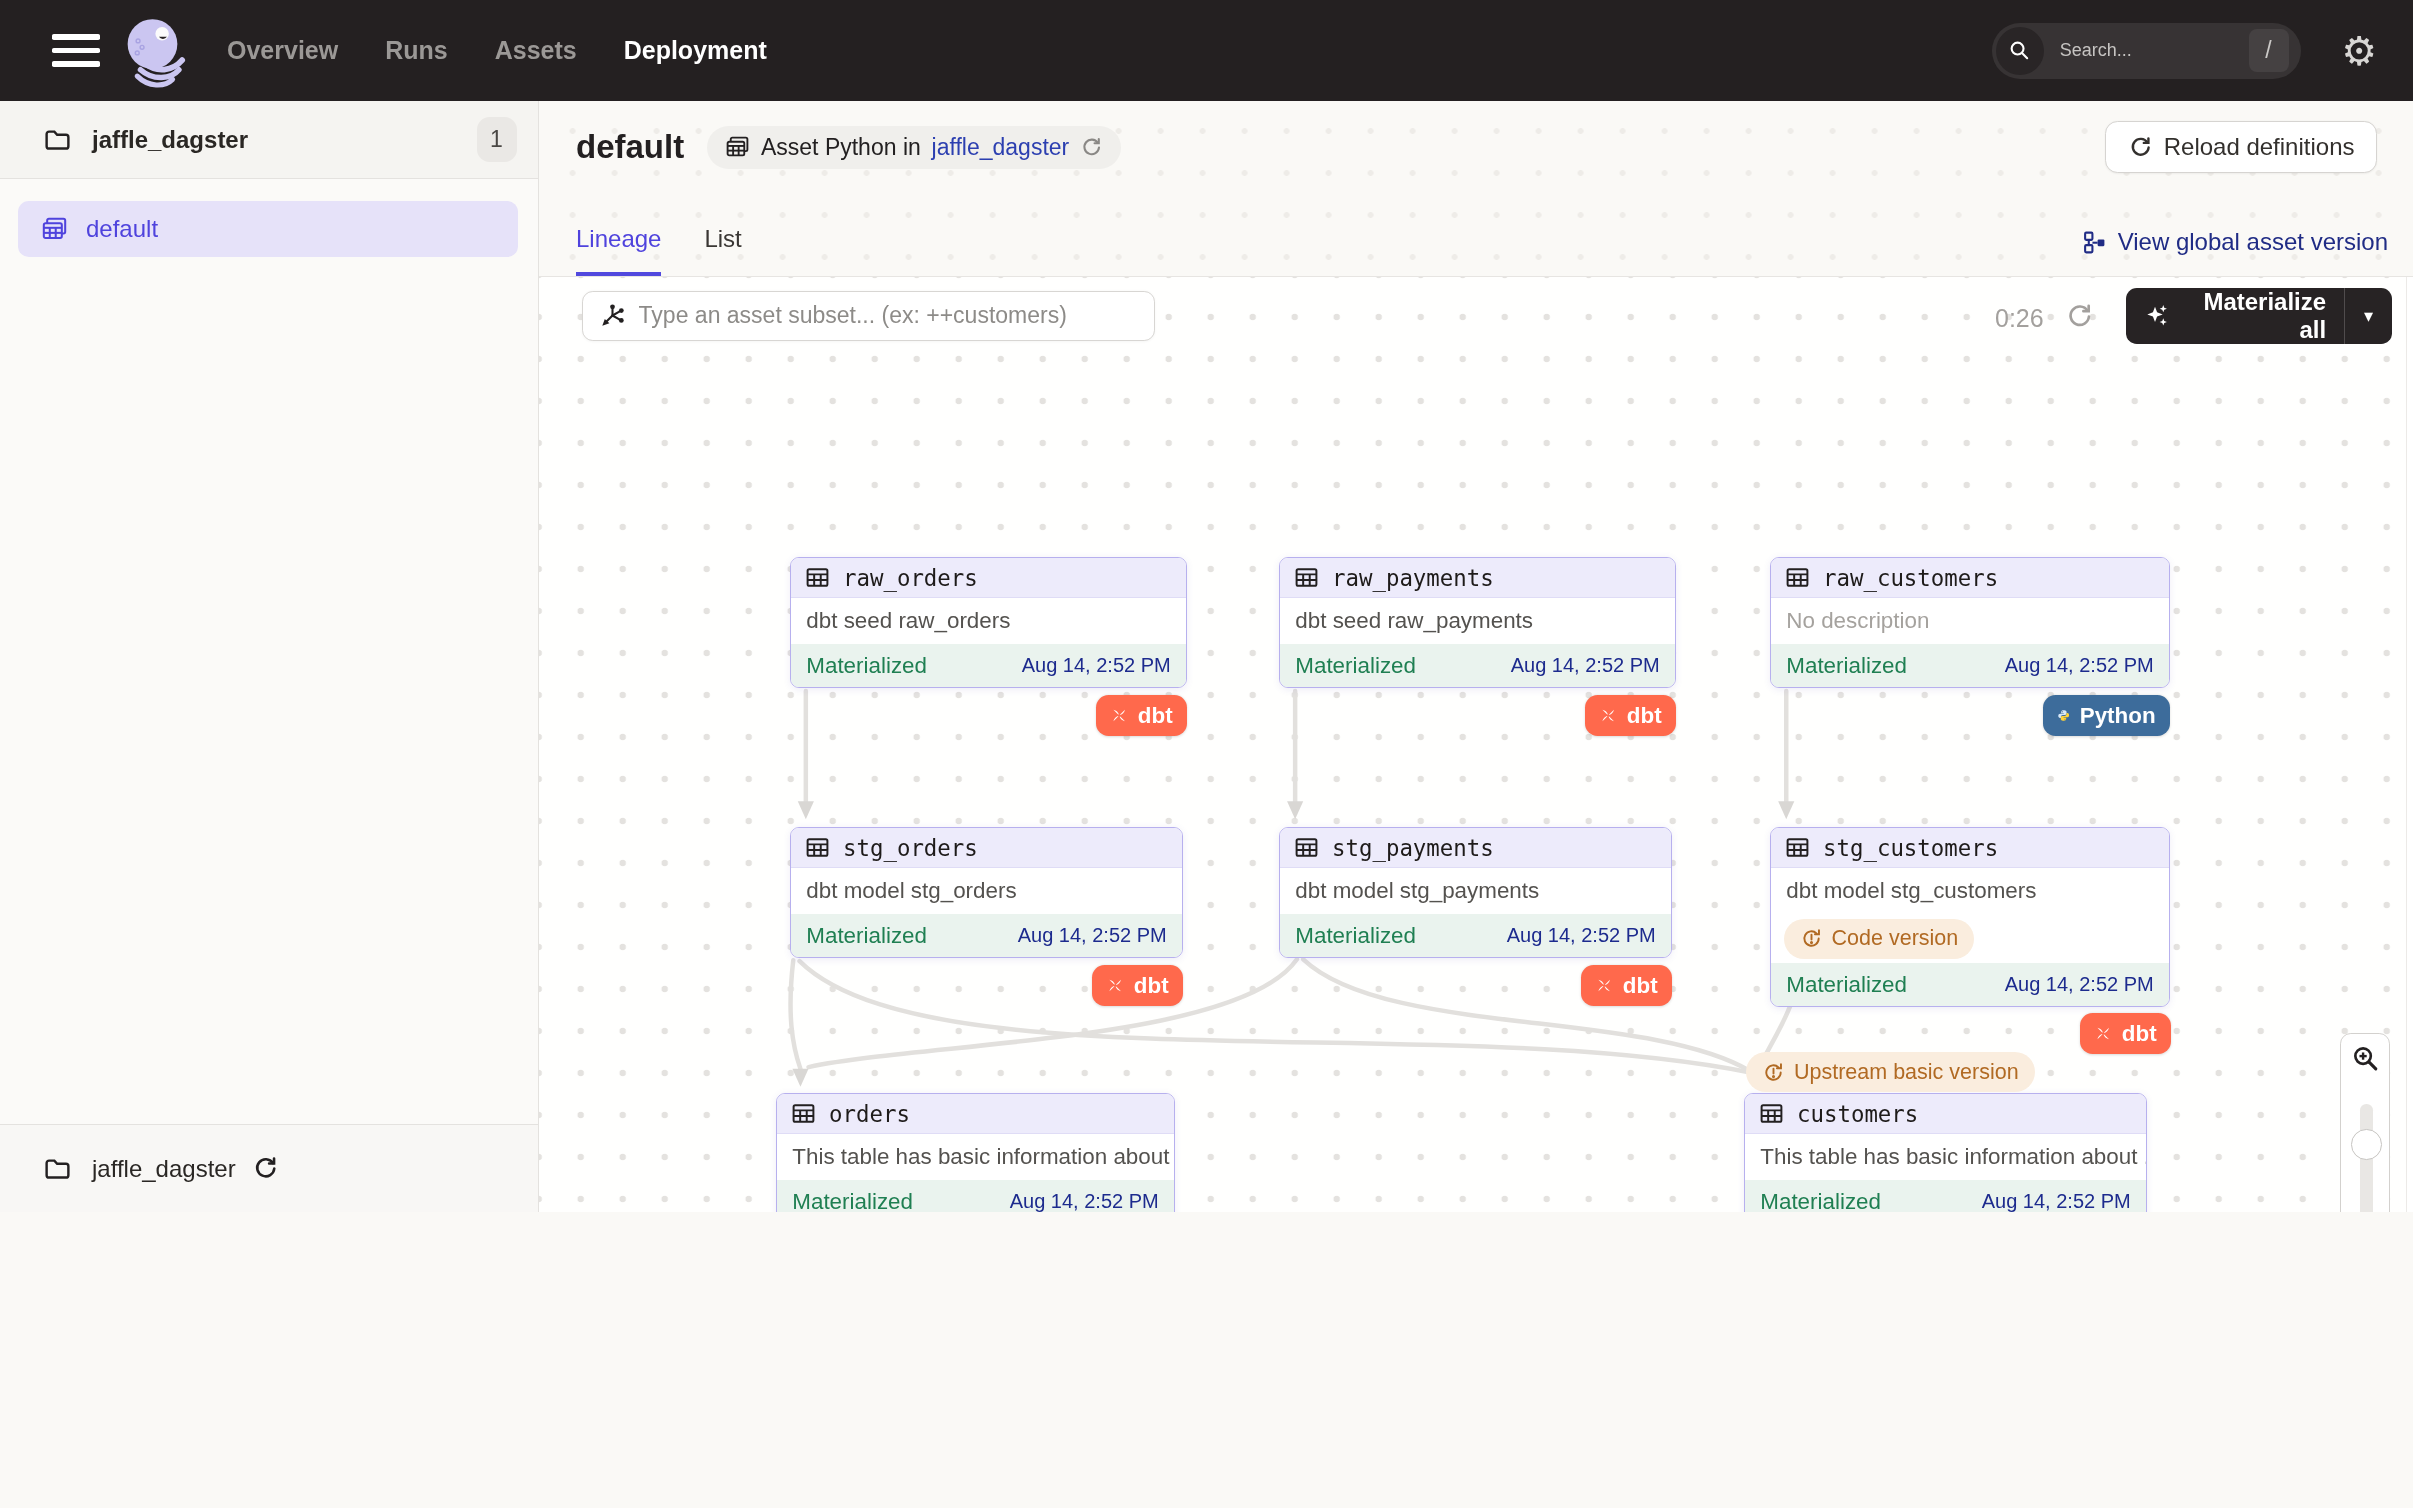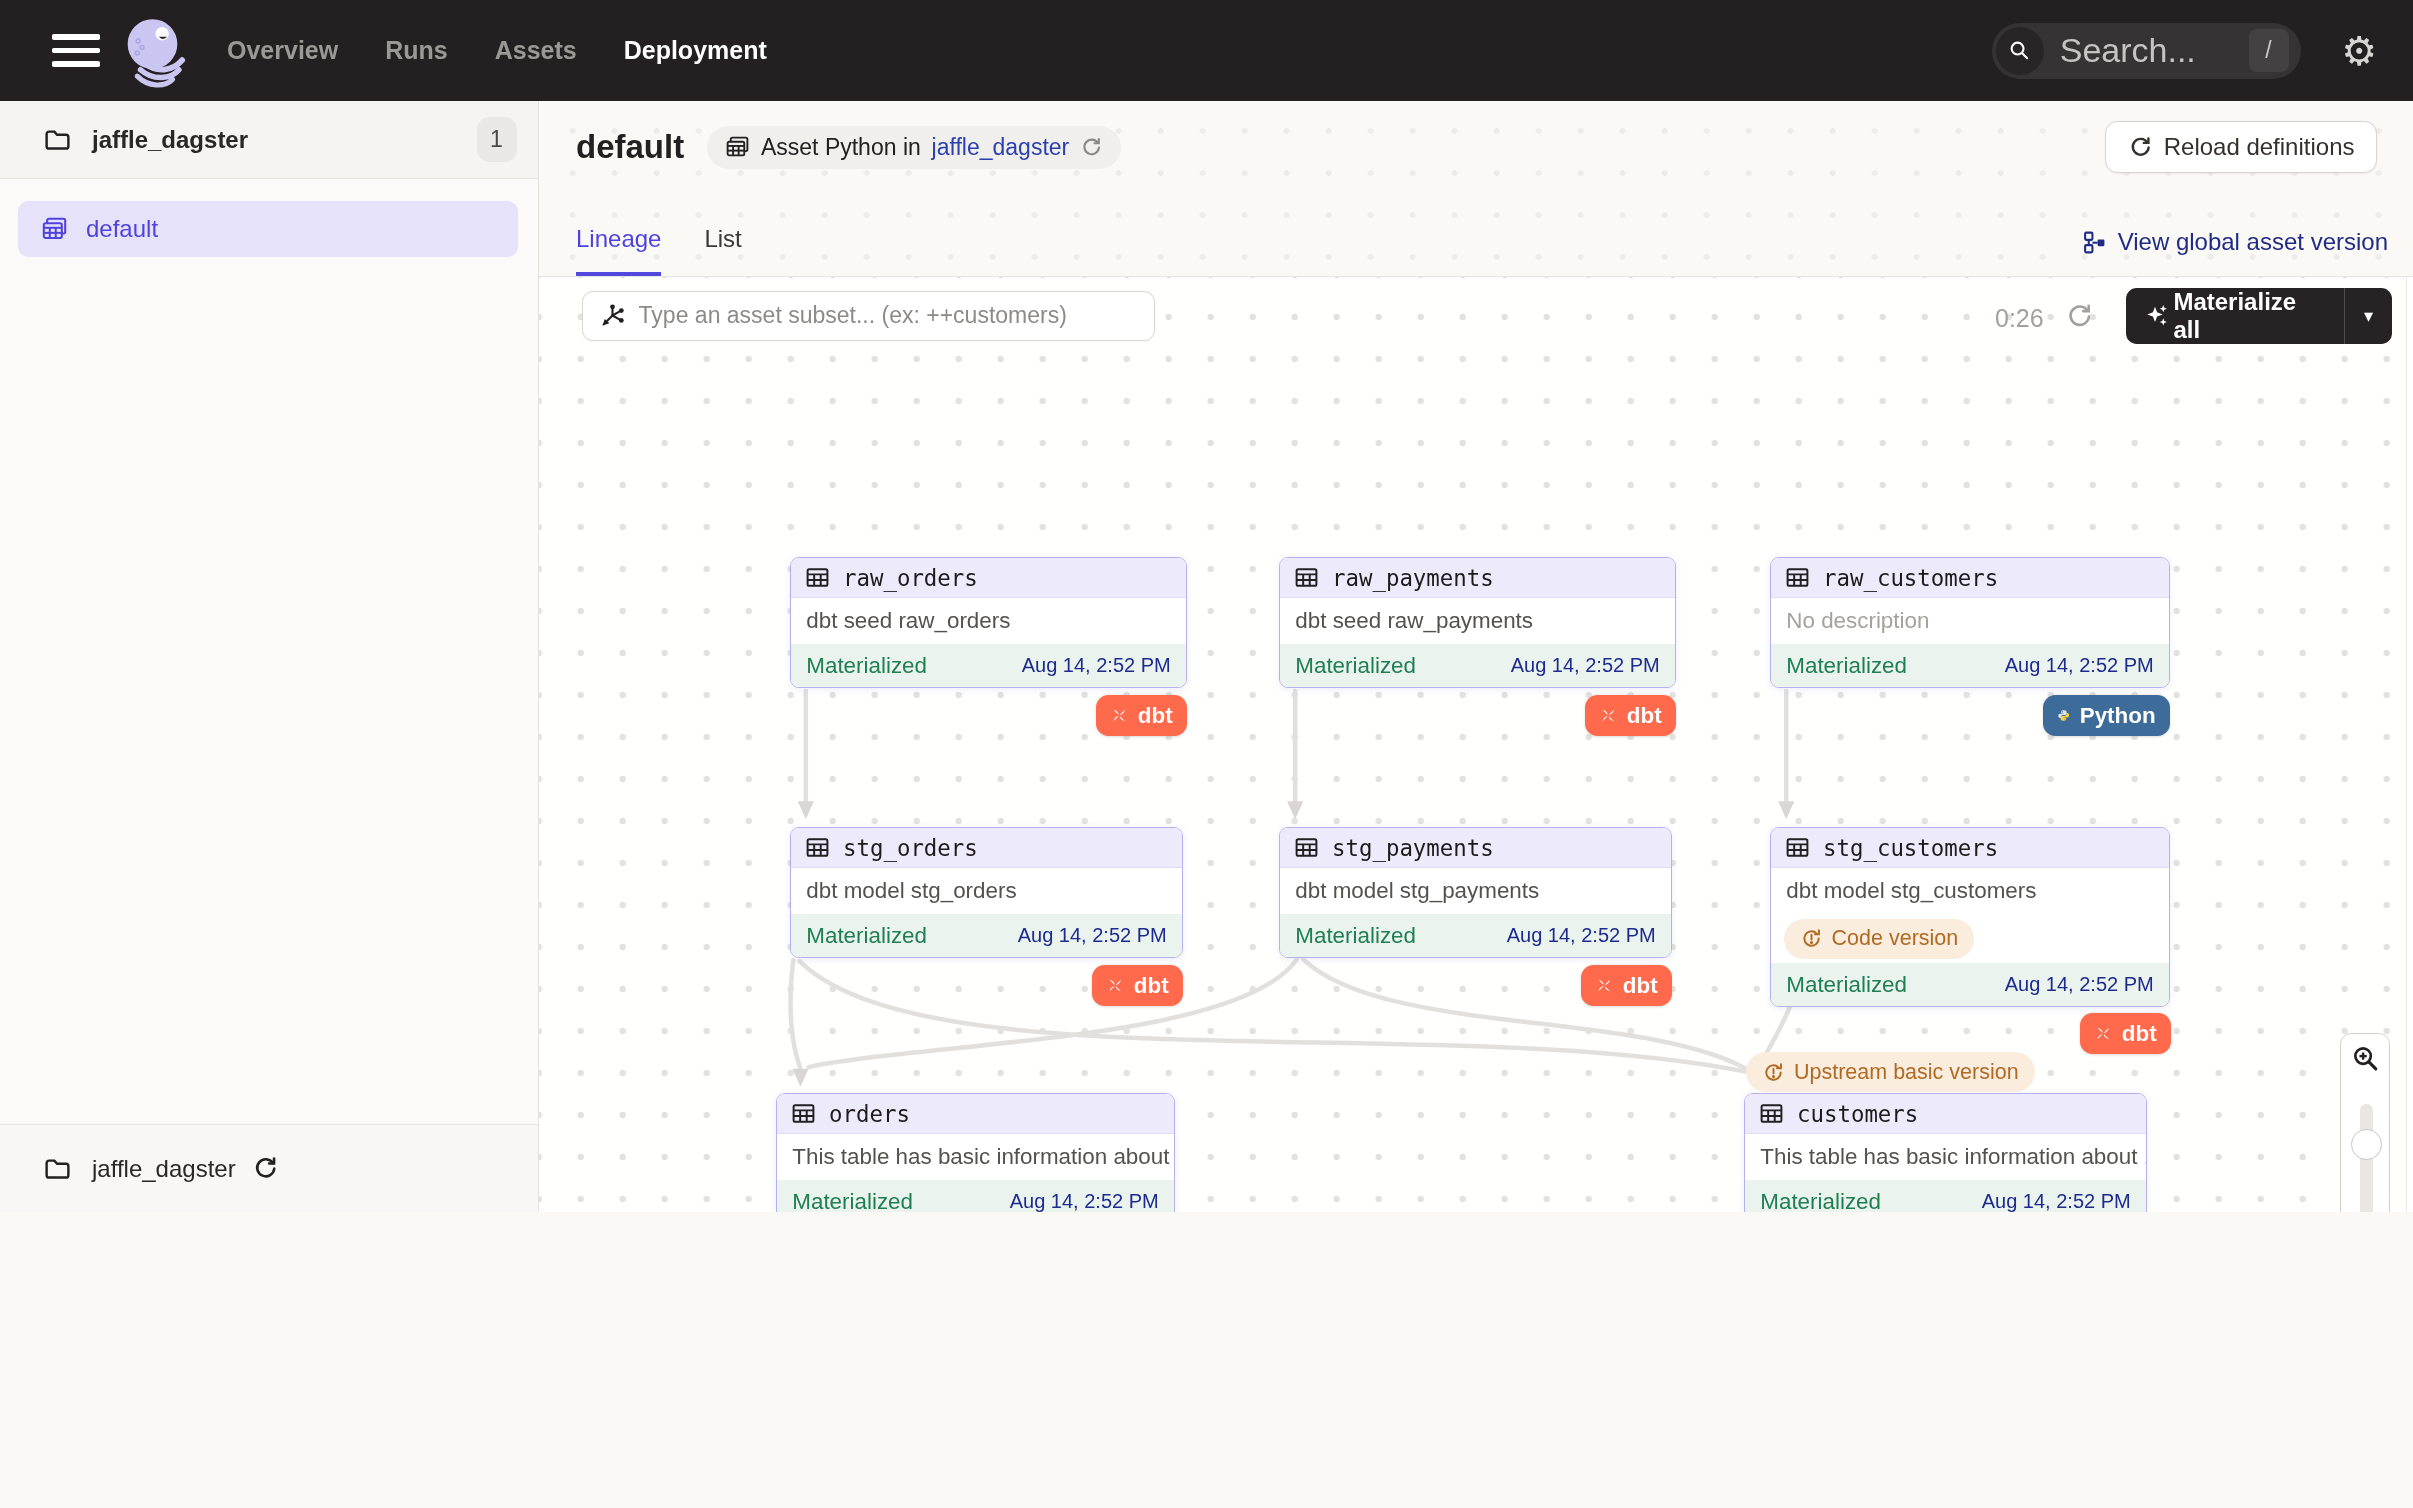--- a/index.html
+++ b/index.html
@@ -11,21 +11,21 @@
   .topnav { height:101px; background:#242021; display:flex; align-items:center; flex:none; padding:0 36px 0 52px; }
   .hamburger { width:48px; height:36px; display:flex; flex-direction:column; justify-content:center; gap:8px; cursor:pointer; margin-right:18px; }
   .hamburger span { display:block; height:5.4px; border-radius:1.8px; background:#FFFFFF; }
   .logo { width:77px; height:77px; margin-right:32px; }
   .navlinks { display:flex; align-items:center; gap:47px; }
   .navlink { font-size:25px; font-weight:600; color:#9B9896; cursor:pointer; }
   .navlink.active { color:#FFFFFF; }
   .tn-spacer { flex:1; }
   .searchpill { width:309px; height:56px; background:#373334; border-radius:28px; display:flex; align-items:center; cursor:text; }
   .search-circle { width:48px; height:48px; border-radius:50%; background:#292526; margin-left:3.6px; display:flex; align-items:center; justify-content:center; flex:none; }
-  .search-ph { font-size:34px; color:#C6C4C2; margin-left:16px; flex:1; }
+  .search-ph { font-size:18px; color:#C6C4C2; margin-left:16px; flex:1; }
   .slash-key { width:40px; height:43px; border-radius:8px; background:#454142; color:#CBC9C7; font-size:23px; display:flex; align-items:center; justify-content:center; margin-right:12.6px; }
   .gear { margin-left:40px; font-size:40px; color:#D8D6D4; cursor:pointer; line-height:1; }
 
   
   .body { flex:1; display:flex; min-height:0; }
   .sidebar { width:539px; flex:none; background:#FBFAF8; border-right:0.9px solid #E4E2DF; display:flex; flex-direction:column; }
   .repo-row { height:78px; background:#F5F4F1; border-bottom:0.9px solid #E4E2DF; display:flex; align-items:center; padding:0 21.5px 0 43px; cursor:pointer; }
   .repo-label { font-size:24px; font-weight:600; color:#2A2724; margin-left:20px; }
   .repo-count { margin-left:auto; min-width:40px; height:45px; padding:0 10.8px; border-radius:12.6px; background:#EAE8E5; color:#4A4744; font-size:23px; display:flex; align-items:center; justify-content:center; }
   .group-row { margin:22.4px 20px 0 18px; height:56px; border-radius:10.8px; display:flex; align-items:center; padding:0 23px; cursor:pointer; }
@@ -59,21 +59,21 @@
           background-color:#FFFFFE;
           background-image:radial-gradient(circle, #E4E2DF 3.1px, transparent 3.6px);
           background-size:42px 42px; background-position:20.7px 19px; }
   .edges { position:absolute; left:0; top:0; width:1875px; height:1230px; }
 
   .filter-input { position:absolute; left:43px; top:13.5px; width:573px; height:50px; background:#FFFFFF; border:0.9px solid #D8D6D3; border-radius:10.8px; box-shadow:0 0.9px 2.7px rgba(0,0,0,0.04); display:flex; align-items:center; padding:0 16px; gap:12.6px; cursor:text; }
   .fi-ph { font-size:23px; color:#8D8B88; white-space:nowrap; }
   .timer { position:absolute; left:1456px; top:27px; font-size:25px; color:#A3A09D; }
   .pane-refresh { position:absolute; left:1526px; top:25px; color:#A3A09D; cursor:pointer; }
   .mat-btn { position:absolute; left:1587px; top:10.8px; width:266px; height:56px; background:#272324; border-radius:10.8px; display:flex; align-items:center; color:#FFFFFF; cursor:pointer; }
-  .mat-main { display:flex; align-items:center; gap:3px; padding:0 18px; flex:1; }
+  .mat-main { display:flex; align-items:center; gap:3px; padding:0 18px; flex:1;text-align:right; }
   .mat-label { font-size:24px; font-weight:600; }
   .mat-div { width:0.9px; height:56px; background:#504C4D; }
   .mat-caret { width:47px; display:flex; align-items:center; justify-content:center; font-size:18px; }
 
   
   .node { position:absolute; background:#FFFFFF; border:1.8px solid #B7B0EE; border-radius:9px; box-shadow:0 1.8px 7.2px rgba(90,80,190,0.10); overflow:hidden; cursor:pointer; }
   .n-head { height:40px; background:#EDEBFB; border-bottom:0.9px solid #DFDCF6; display:flex; align-items:center; gap:12.6px; padding:0 14.4px; }
   .n-name { font-family:"DejaVu Sans Mono", monospace; font-size:22.4px; color:#1E1B1A; }
   .n-desc { height:46px; display:flex; align-items:center; padding:0 15.3px; font-size:22.4px; color:#54524F; white-space:nowrap; overflow:hidden; }
   .n-desc.muted { color:#A5A29E;text-align:center; }

